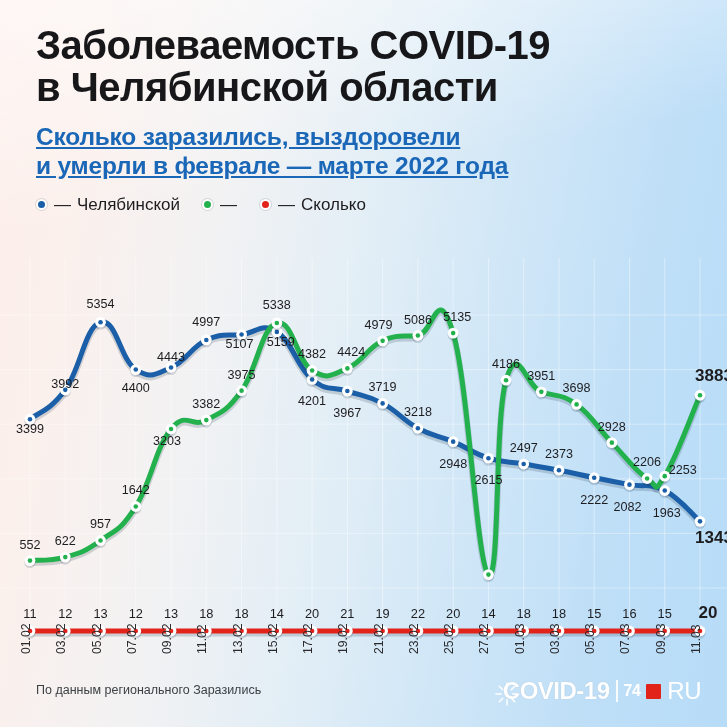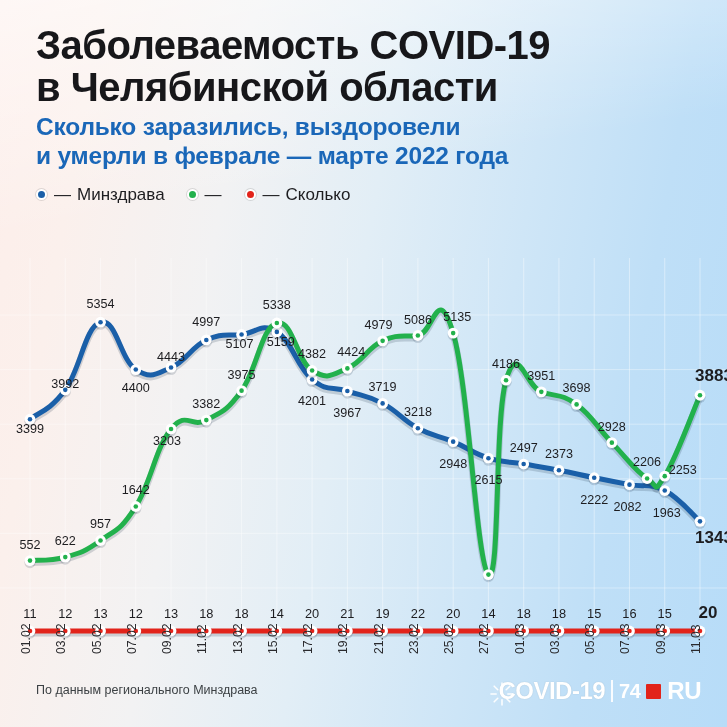--- a/index.html
+++ b/index.html
@@ -14,60 +14,60 @@
     pointer-events:none;}
 
   
   .header{position:absolute;left:0;top:0;width:657px;padding:24px 30px 0 36px;box-sizing:border-box;}
   .title{
     font-size:40px;line-height:1.06;font-weight:bold;color:#17171a;
     letter-spacing:-0.5px;margin:0;white-space:pre-line;
   }
   .subtitle{
     font-size:24.5px;line-height:1.18;font-weight:bold;color:#1a67b8;
-    letter-spacing:-0.2px;margin:4px 0 0 0;white-space:pre-line;
+    letter-spacing:-0.2px;margin:14px 0 0 0;white-space:pre-line;text-decoration:underline;
   }
   .legend{display:flex;align-items:center;gap:22px;margin-top:14px;}
   .leg{display:flex;align-items:center;gap:5px;font-size:17px;color:#1d1d20;font-weight:500;}
   .legdot{width:11px;height:11px;border-radius:50%;border:2.4px solid #fff;box-sizing:border-box;
           box-shadow:0 0 0 1px rgba(0,0,0,.12);}
   .legdash{color:#1d1d20;margin:0 1px 0 2px;}
 
   
   .chartwrap{position:absolute;left:0;top:258px;width:727px;height:400px;}
   svg.chart{display:block;}
 
   
   .footer{position:absolute;left:0;bottom:0;width:727px;height:62px;}
   .source{position:absolute;left:36px;top:18px;font-size:12.5px;color:#3c4144;}
   .logo{position:absolute;right:26px;top:12px;display:flex;align-items:center;gap:6px;}
   .logo-covid{font-size:24px;font-weight:bold;color:#ffffff;letter-spacing:-0.5px;
     text-shadow:0 0 1px rgba(120,150,170,.55);}
   .logo-bar{width:2px;height:22px;background:#ffffff;opacity:.9;}
-  .logo-74{font-size:20px;font-weight:bold;color:#ffffff;letter-spacing:-0.5px;}
+  .logo-74{font-size:16px;font-weight:bold;color:#ffffff;letter-spacing:-0.5px;}
   .logo-sq{width:15px;height:15px;background:#e2231a;border-radius:1px;}
-  .logo-ru{font-size:24px;font-weight:bold;color:#ffffff;letter-spacing:-0.5px;}
+  .logo-ru{font-size:24px;font-weight:normal;color:#ffffff;letter-spacing:-0.5px;}
   .sunburst{position:absolute;left:-9px;top:4px;width:26px;height:26px;opacity:.95;}
 </style>
 </head>
 <body>
 
 <div class="bgband"></div>
 
 <div class="header">
   <h1 class="title">Заболеваемость COVID-19
 в Челябинской области</h1>
   <h2 class="subtitle">Сколько заразились, выздоровели
 и умерли в феврале — марте 2022 года</h2>
 
   <div class="legend">
     <div class="leg">
       <span class="legdot" style="background:#1a5fa8"></span>
       <span class="legdash">—</span>
-      <span>Минздрава</span>
+      <span>Челябинской</span>
     </div>
     <div class="leg">
       <span class="legdot" style="background:#22b14c"></span>
       <span class="legdash">—</span>
     </div>
     <div class="leg">
       <span class="legdot" style="background:#e2231a"></span>
       <span class="legdash">—</span>
       <span>Сколько</span>
     </div>
@@ -390,21 +390,21 @@
         <text x="0" y="0" transform="translate(558.95,396) rotate(-90)" text-anchor="start" font-family="&quot;Liberation Sans&quot;, sans-serif" font-size="12.2" fill="#2a2a2d">03.03</text>
         <text x="0" y="0" transform="translate(594.21,396) rotate(-90)" text-anchor="start" font-family="&quot;Liberation Sans&quot;, sans-serif" font-size="12.2" fill="#2a2a2d">05.03</text>
         <text x="0" y="0" transform="translate(629.47,396) rotate(-90)" text-anchor="start" font-family="&quot;Liberation Sans&quot;, sans-serif" font-size="12.2" fill="#2a2a2d">07.03</text>
         <text x="0" y="0" transform="translate(664.74,396) rotate(-90)" text-anchor="start" font-family="&quot;Liberation Sans&quot;, sans-serif" font-size="12.2" fill="#2a2a2d">09.03</text>
         <text x="0" y="0" transform="translate(700.00,396) rotate(-90)" text-anchor="start" font-family="&quot;Liberation Sans&quot;, sans-serif" font-size="12.2" fill="#2a2a2d">11.03</text>
       </g>
     </svg>
 </div>
 
 <div class="footer">
-  <div class="source">По данным регионального Минздрава</div>
+  <div class="source">По данным регионального Заразились</div>
   <div class="logo">
     <span style="position:relative;display:inline-block;">
       <svg class="sunburst" viewBox="0 0 40 40">
         <g stroke="#ffffff" stroke-width="2.4" stroke-linecap="round">
           <line x1="20" y1="3" x2="20" y2="11"></line>
           <line x1="20" y1="29" x2="20" y2="37"></line>
           <line x1="3" y1="20" x2="11" y2="20"></line>
           <line x1="29" y1="20" x2="37" y2="20"></line>
           <line x1="8" y1="8" x2="13.5" y2="13.5"></line>
           <line x1="26.5" y1="26.5" x2="32" y2="32"></line>

